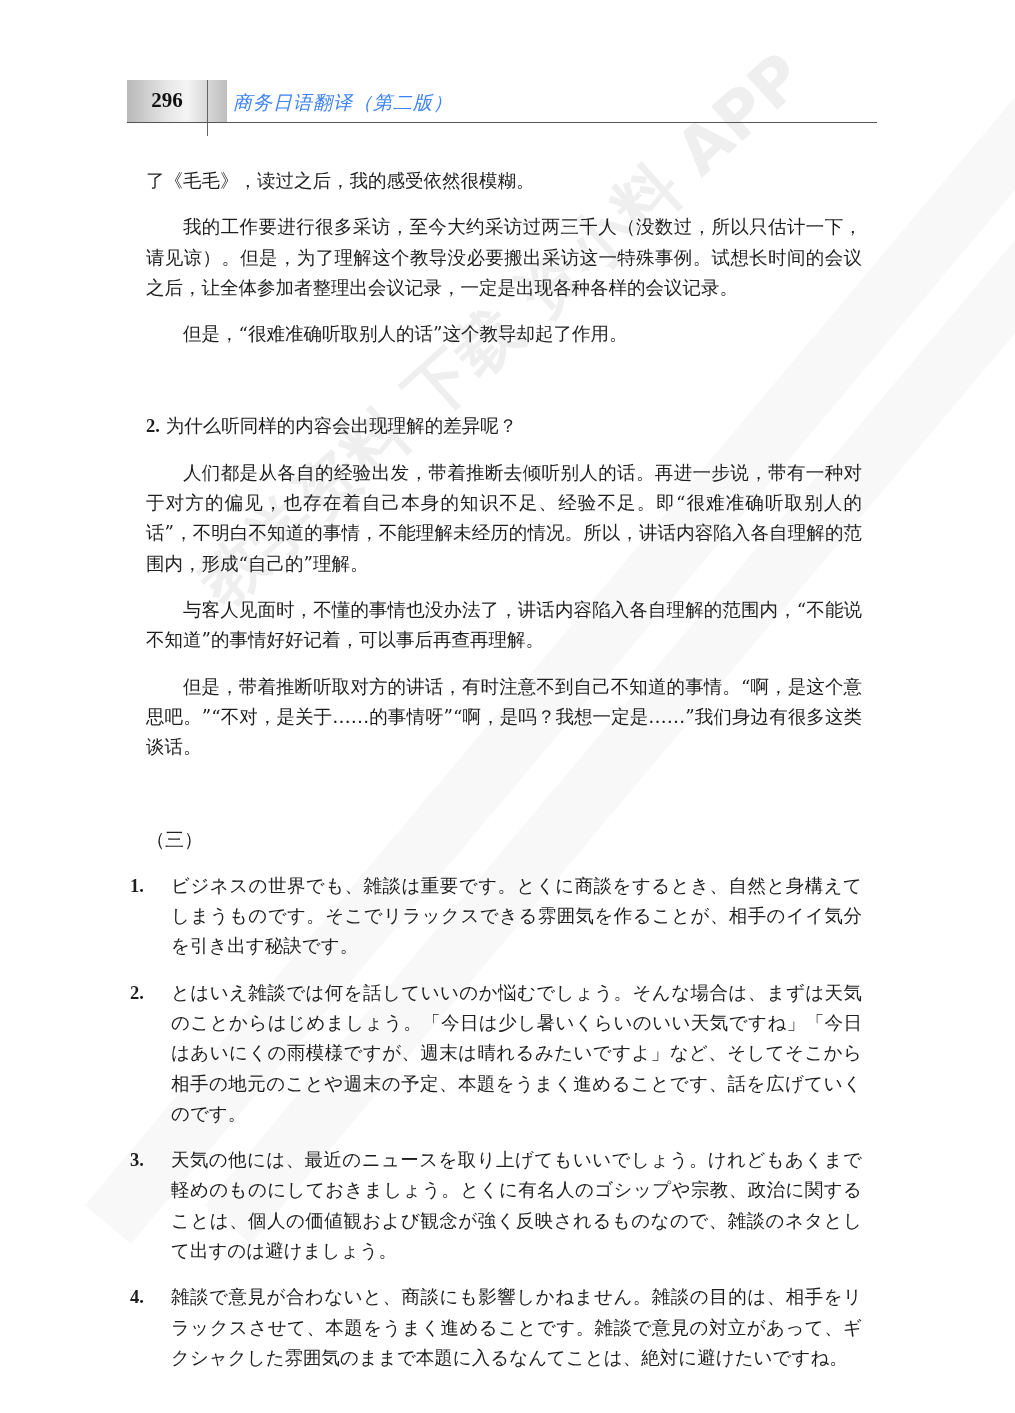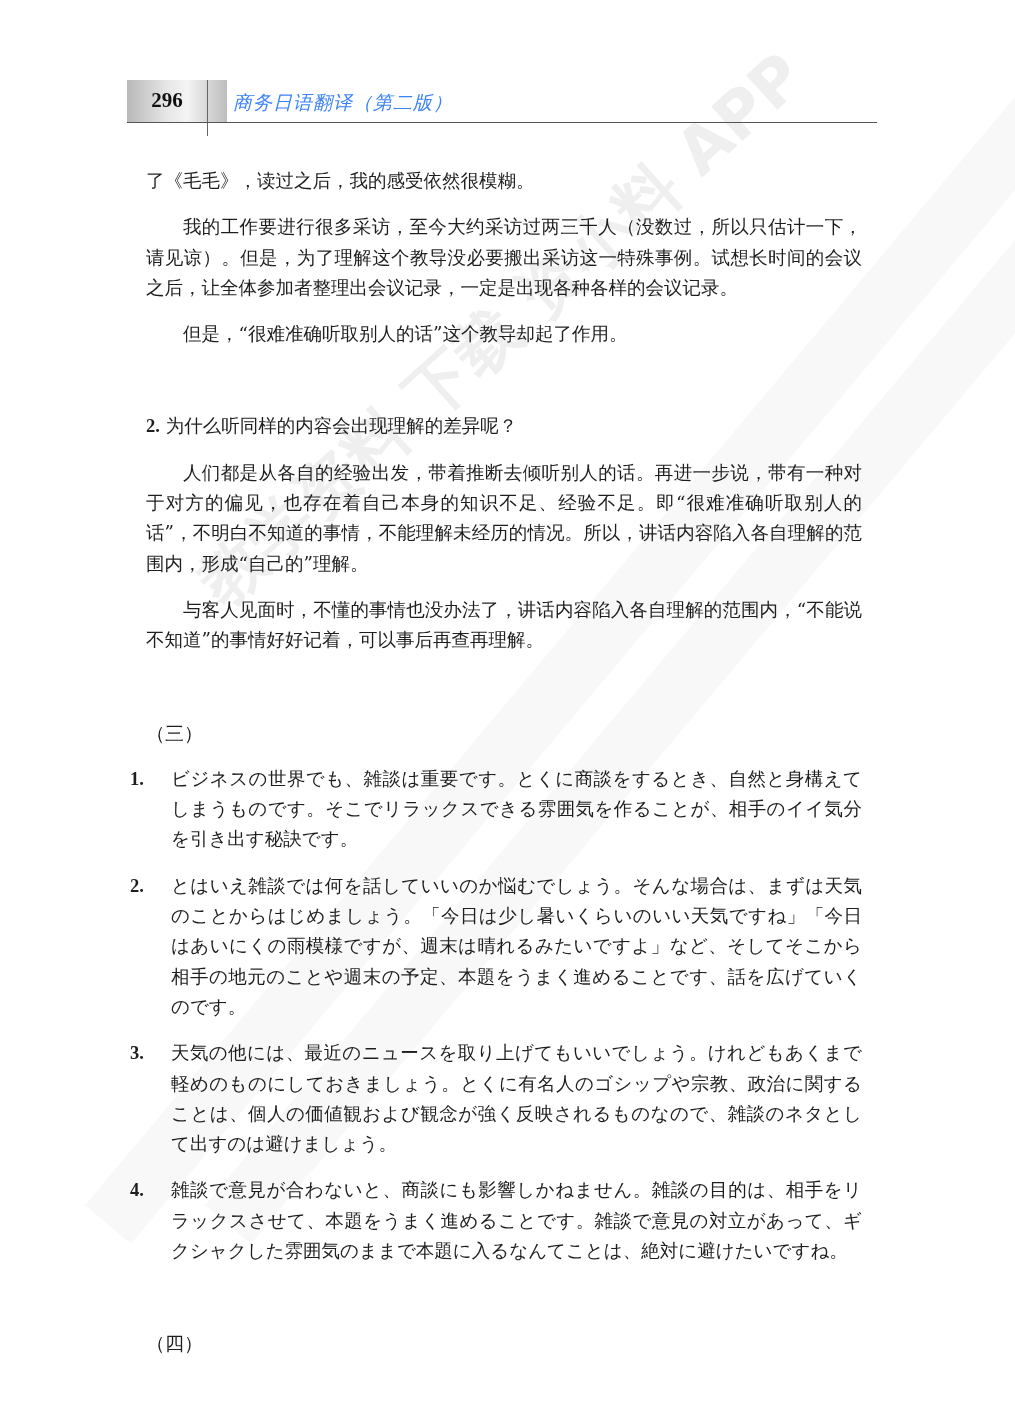--- a/index.html
+++ b/index.html
@@ -65,20 +65,21 @@
   <p class="indent">但是，“很难准确听取别人的话”这个教导却起了作用。</p>
 
   <div class="gap"></div>
 
   <p>
     <span class="num">2.</span>
     <span class="q-title">为什么听同样的内容会出现理解的差异呢？</span>
   </p>
   <p class="indent">人们都是从各自的经验出发，带着推断去倾听别人的话。再进一步说，带有一种对于对方的偏见，也存在着自己本身的知识不足、经验不足。即“很难准确听取别人的话”，不明白不知道的事情，不能理解未经历的情况。所以，讲话内容陷入各自理解的范围内，形成“自己的”理解。</p>
   <p class="indent">与客人见面时，不懂的事情也没办法了，讲话内容陷入各自理解的范围内，“不能说不知道”的事情好好记着，可以事后再查再理解。</p>
+  <p class="indent">但是，带着推断听取对方的讲话，有时注意不到自己不知道的事情。“啊，是这个意思吧。”“不对，是关于……的事情呀”“啊，是吗？我想一定是……”我们身边有很多这类谈话。</p>
 
   <div class="gap"></div>
 
   <p class="section-head">（三）</p>
   <div class="item">
     <span class="num">1.</span>
     <p>ビジネスの世界でも、雑談は重要です。とくに商談をするとき、自然と身構えてしまうものです。そこでリラックスできる雰囲気を作ることが、相手のイイ気分を引き出す秘訣です。</p>
   </div>
   <div class="item">
     <span class="num">2.</span>

